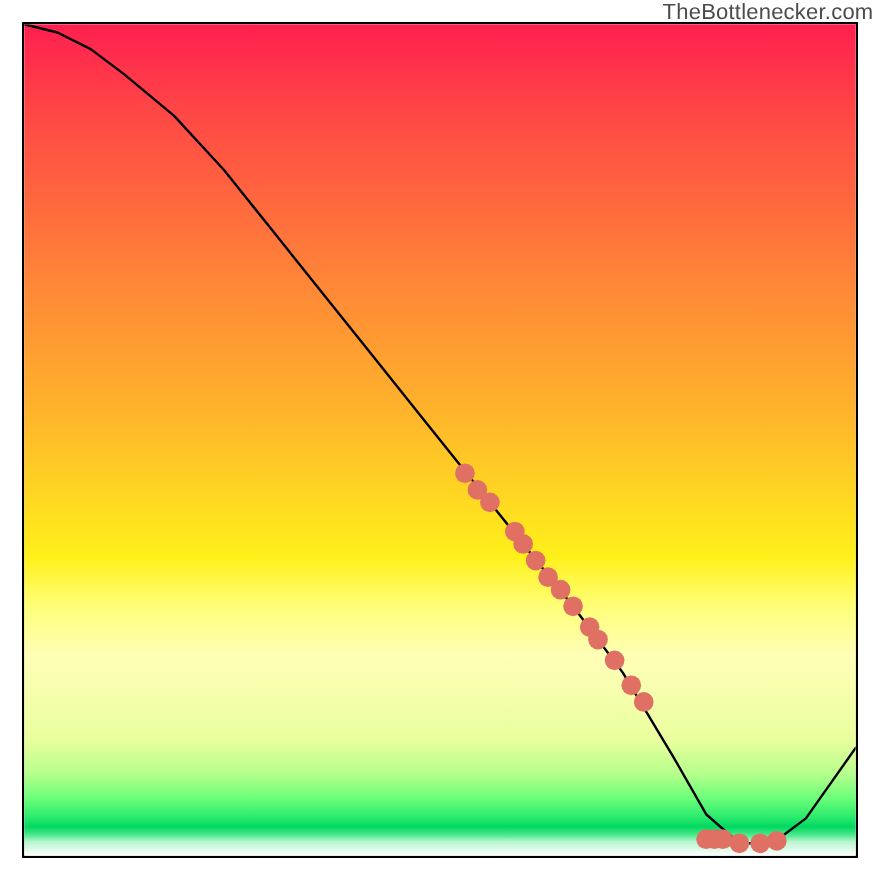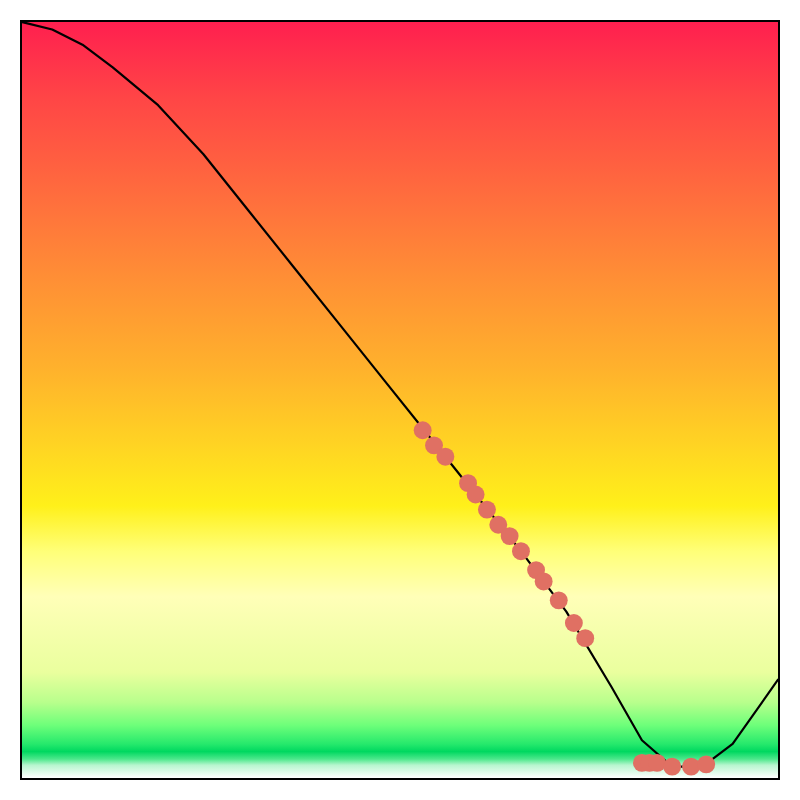--- a/index.html
+++ b/index.html
@@ -69,20 +69,21 @@
     font-weight: 500;
     color: #4a4a4a;
     letter-spacing: 0.2px;
     z-index: 5;
   }
 </style>
 </head>
 <body>
 
 <div class="canvas">
+  <div class="watermark">TheBottlenecker.com</div>
 
   <div class="plot-area">
     <div class="gradient-bg"></div>
     <svg class="overlay" id="chart-svg" viewBox="0 0 760 760" preserveAspectRatio="none">
         <path d="M0.00 0.00 L30.40 7.60 L60.80 22.80 L91.20 45.60 L136.80 83.60 L182.40 133.00 L228.00 190.00 L273.60 247.00 L319.20 304.00 L364.80 361.00 L410.40 418.00 L456.00 475.00 L501.60 532.00 L547.20 592.80 L592.80 668.80 L623.20 722.00 L653.60 748.60 L684.00 748.60 L714.40 725.80 L760.00 661.20" fill="none" stroke="#000000" stroke-width="2.2" stroke-linejoin="round" stroke-linecap="round"></path>
         <g>
           <circle cx="402.80" cy="410.40" r="9" fill="#e07063"></circle>
           <circle cx="414.20" cy="425.60" r="9" fill="#e07063"></circle>
           <circle cx="425.60" cy="437.00" r="9" fill="#e07063"></circle>
           <circle cx="448.40" cy="463.60" r="9" fill="#e07063"></circle>

